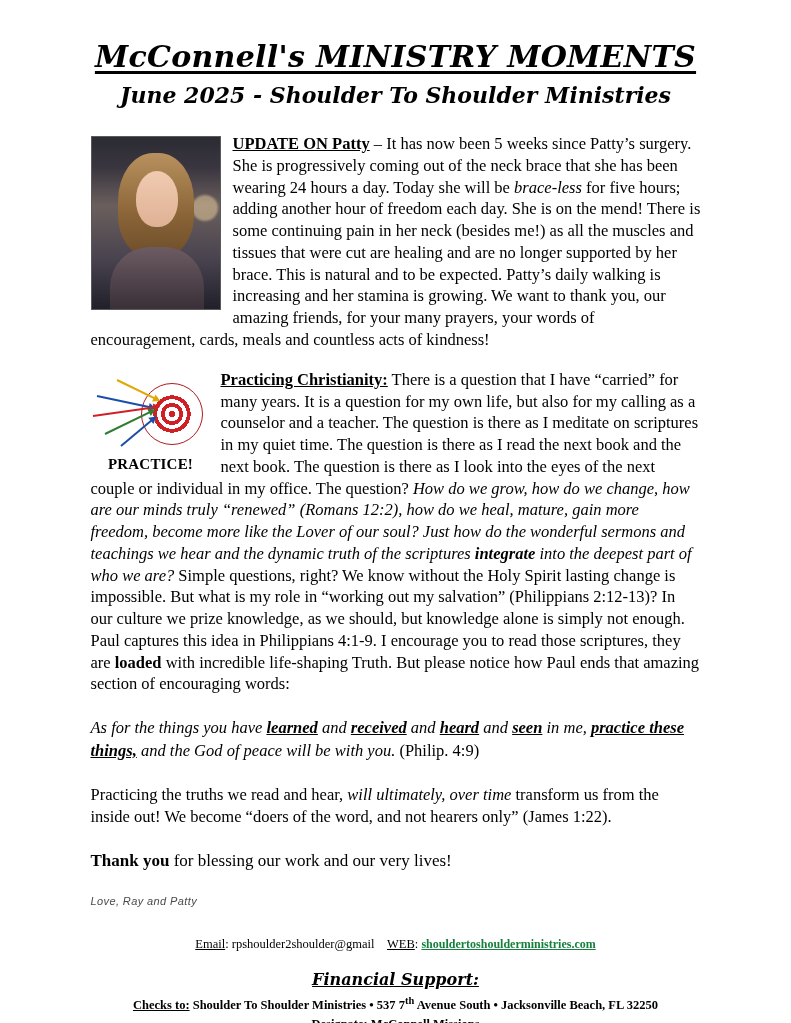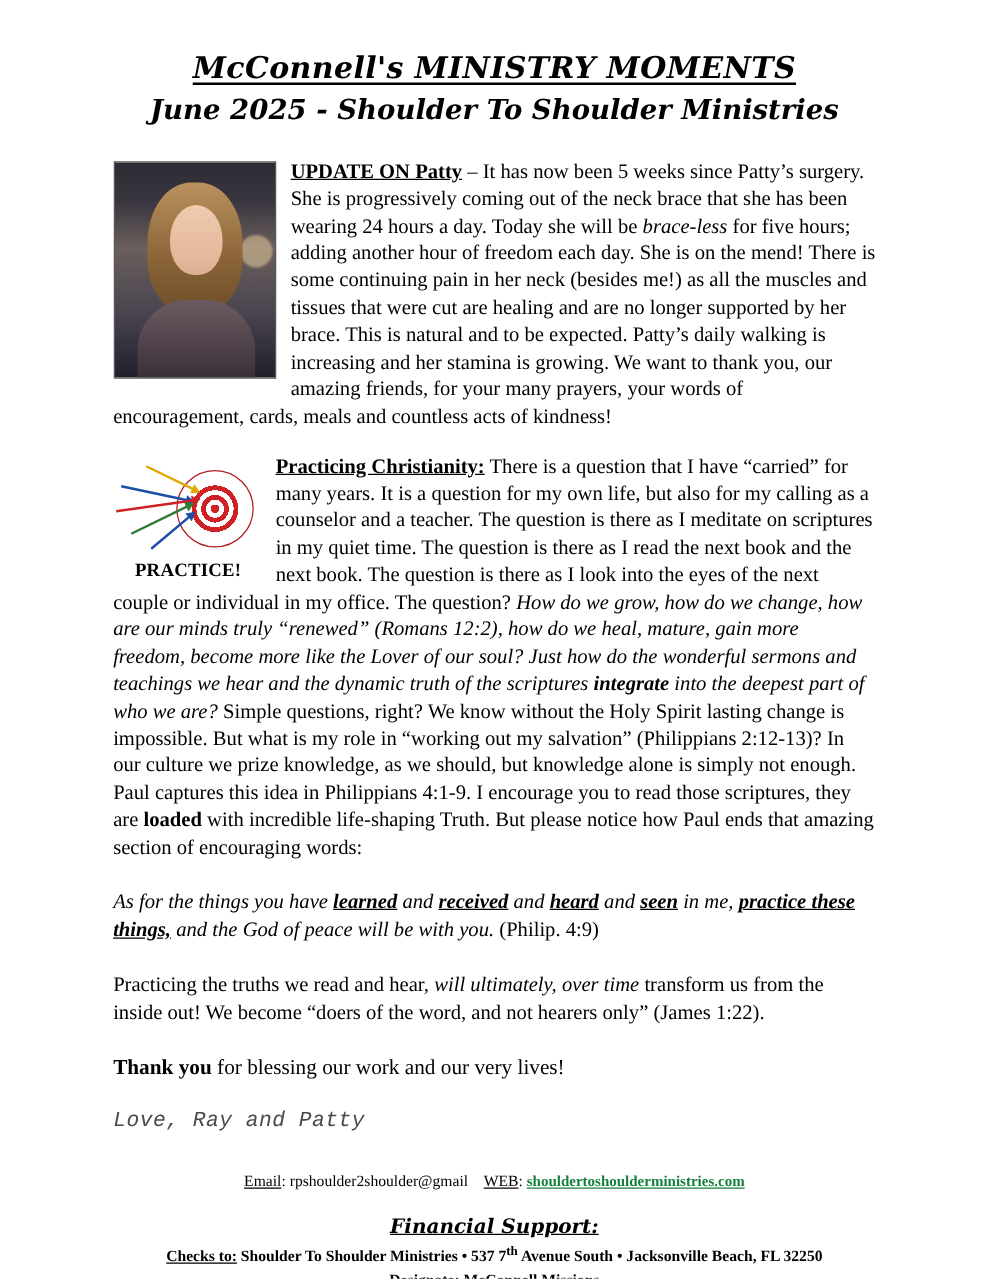--- a/index.html
+++ b/index.html
@@ -25,21 +25,21 @@
 
   
   .header {
     text-align: center;
     padding-top: 40px;
   }
   .header-title-1 {
     font-family: "DejaVu Serif", serif;
     font-style: italic;
     font-weight: bold;
-    font-size: 24px;
+    font-size: 30px;
     letter-spacing: 0.3px;
     text-decoration: underline;
     text-underline-offset: 4px;
     line-height: 1.15;
   }
   .header-title-2 {
     font-family: "DejaVu Serif", serif;
     font-style: italic;
     font-weight: bold;
     font-size: 22px;
@@ -172,23 +172,23 @@
 
   .quote-block {
     margin-top: 22px;
     font-style: italic;
     line-height: 1.36;
   }
   .after-quote { margin-top: 22px; }
   .thank-you { margin-top: 22px; font-size: 17px; }
   .signature {
     margin-top: 22px;
-    font-family: Liberation Mono, monospace;
-    font-style: italic;
-    font-size: 17px;
+    font-family: Liberation Sans, sans-serif;
+    font-style: italic;
+    font-size: 11px;
     color: #4a4a4a;
     letter-spacing: 0.4px;
   }
 
   
   .footer {
     margin: 26px auto 0;
     width: 640px;
     text-align: center;
     font-size: 12.5px;

